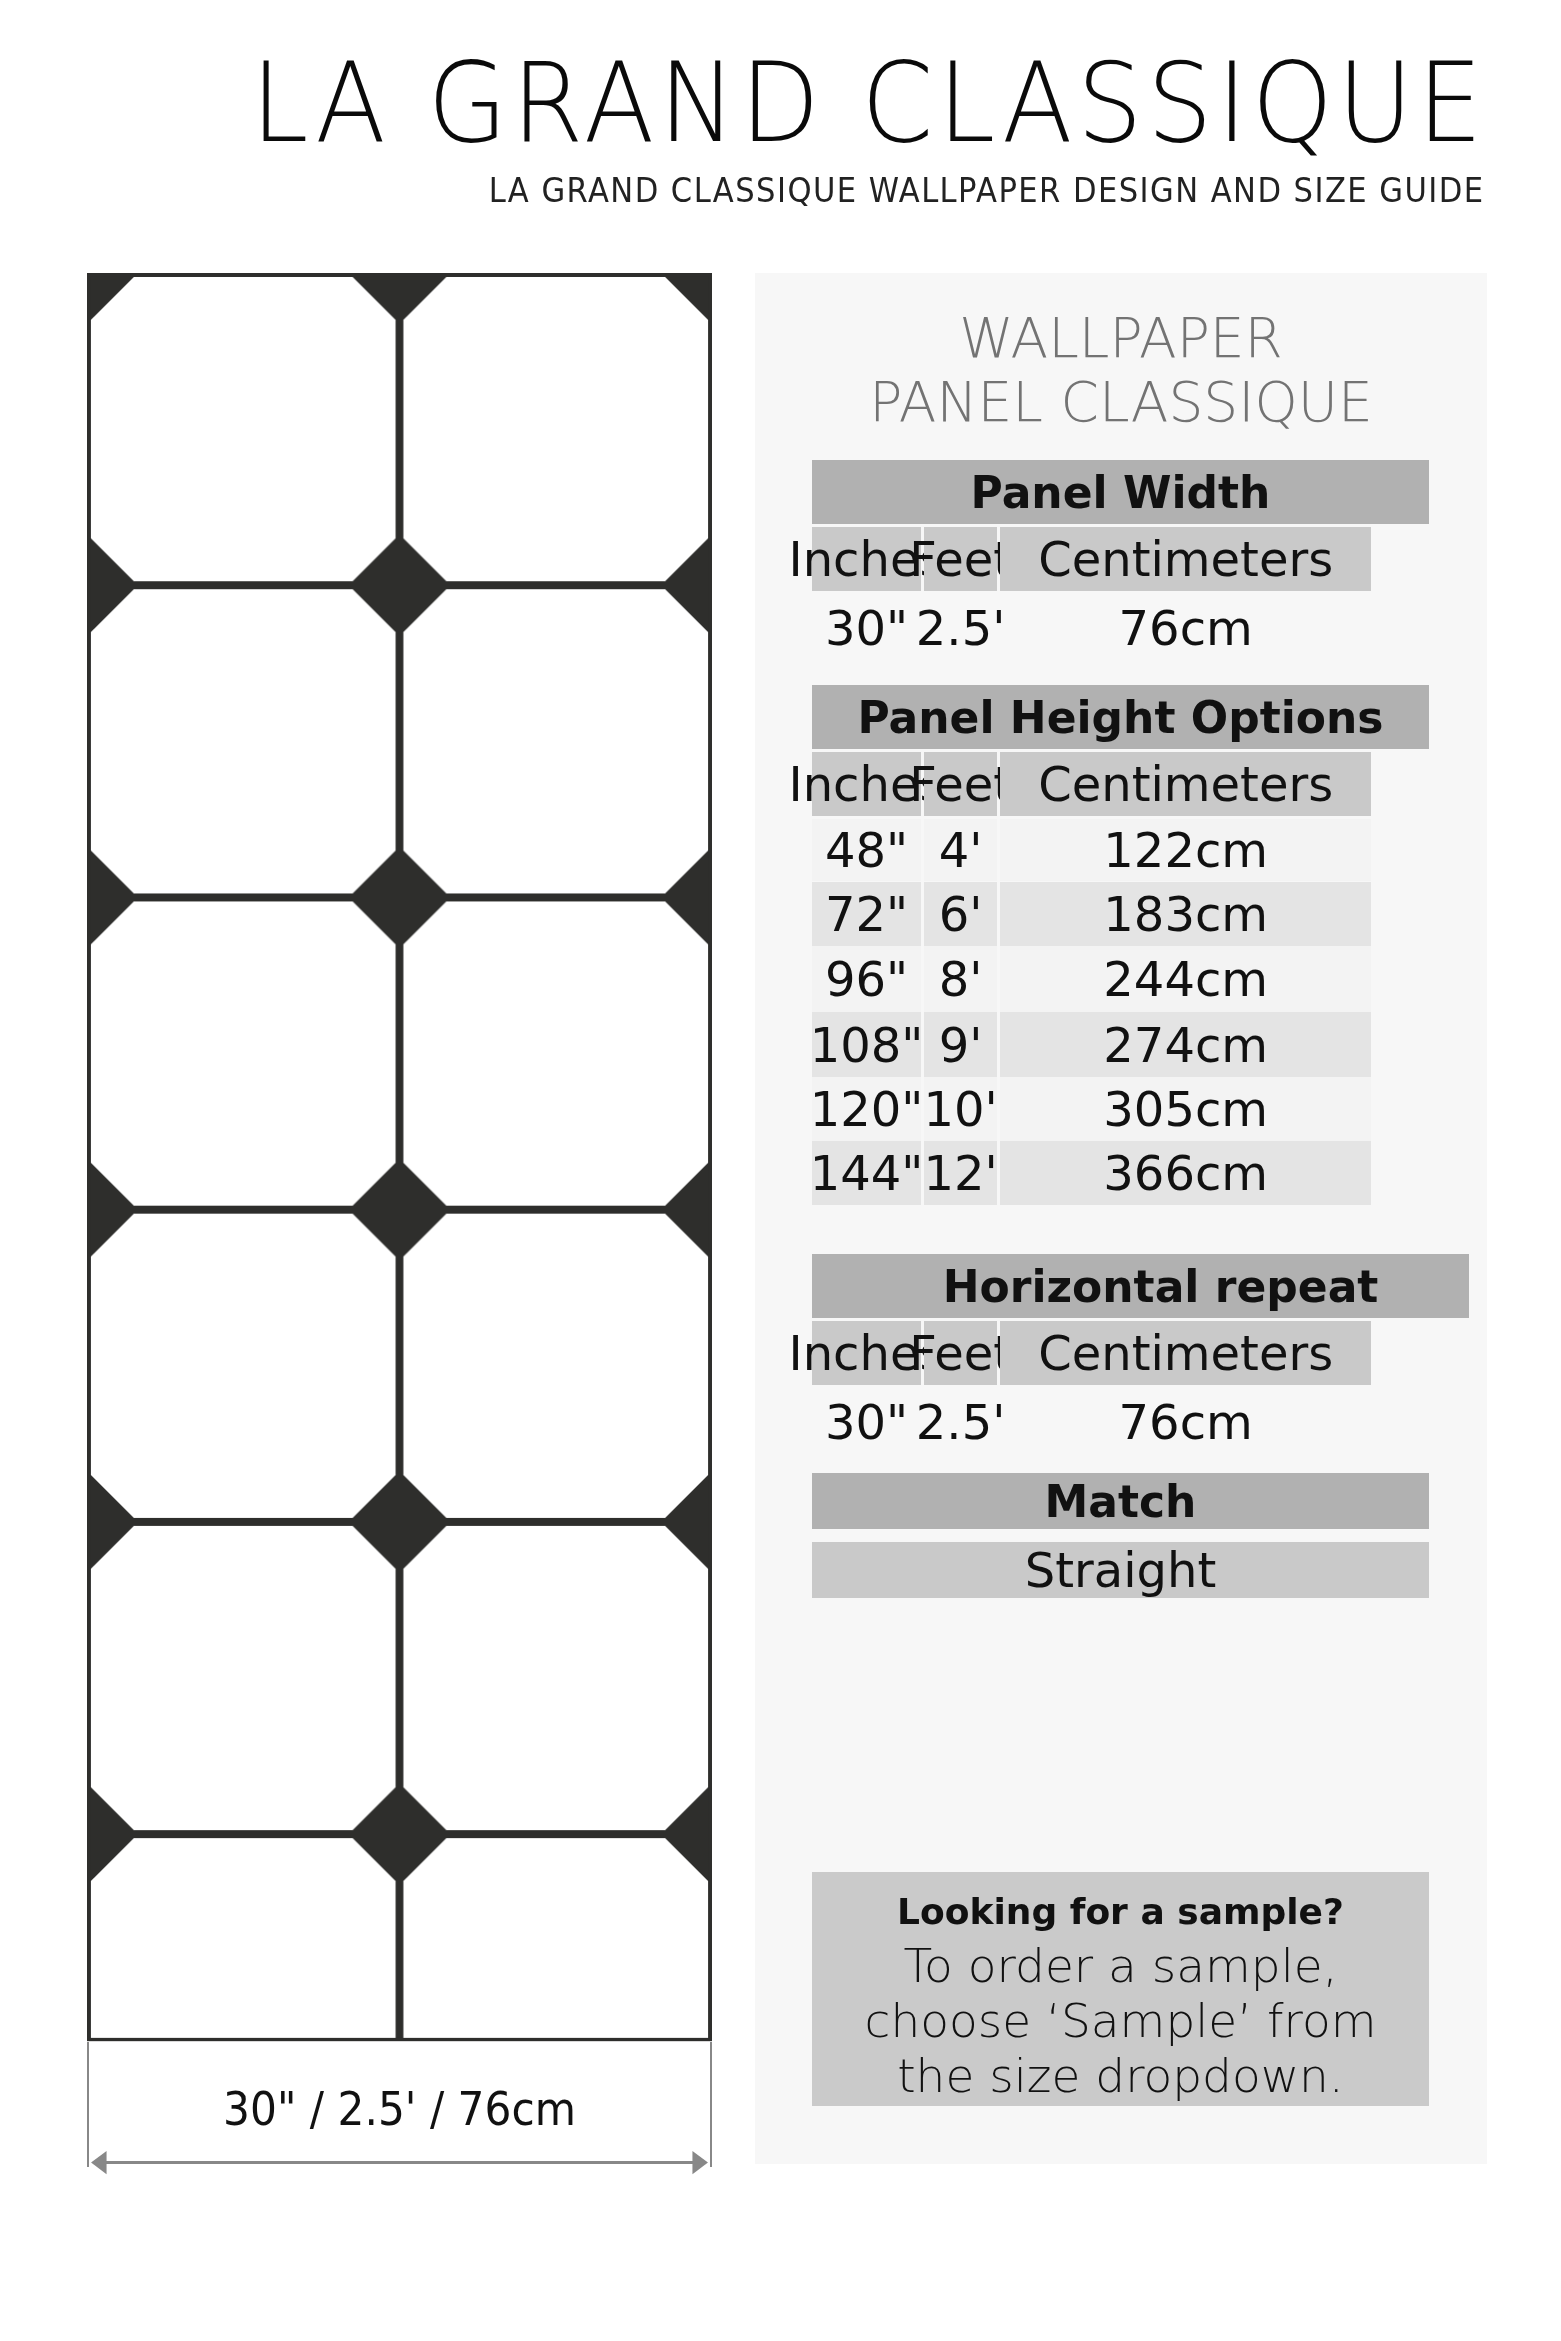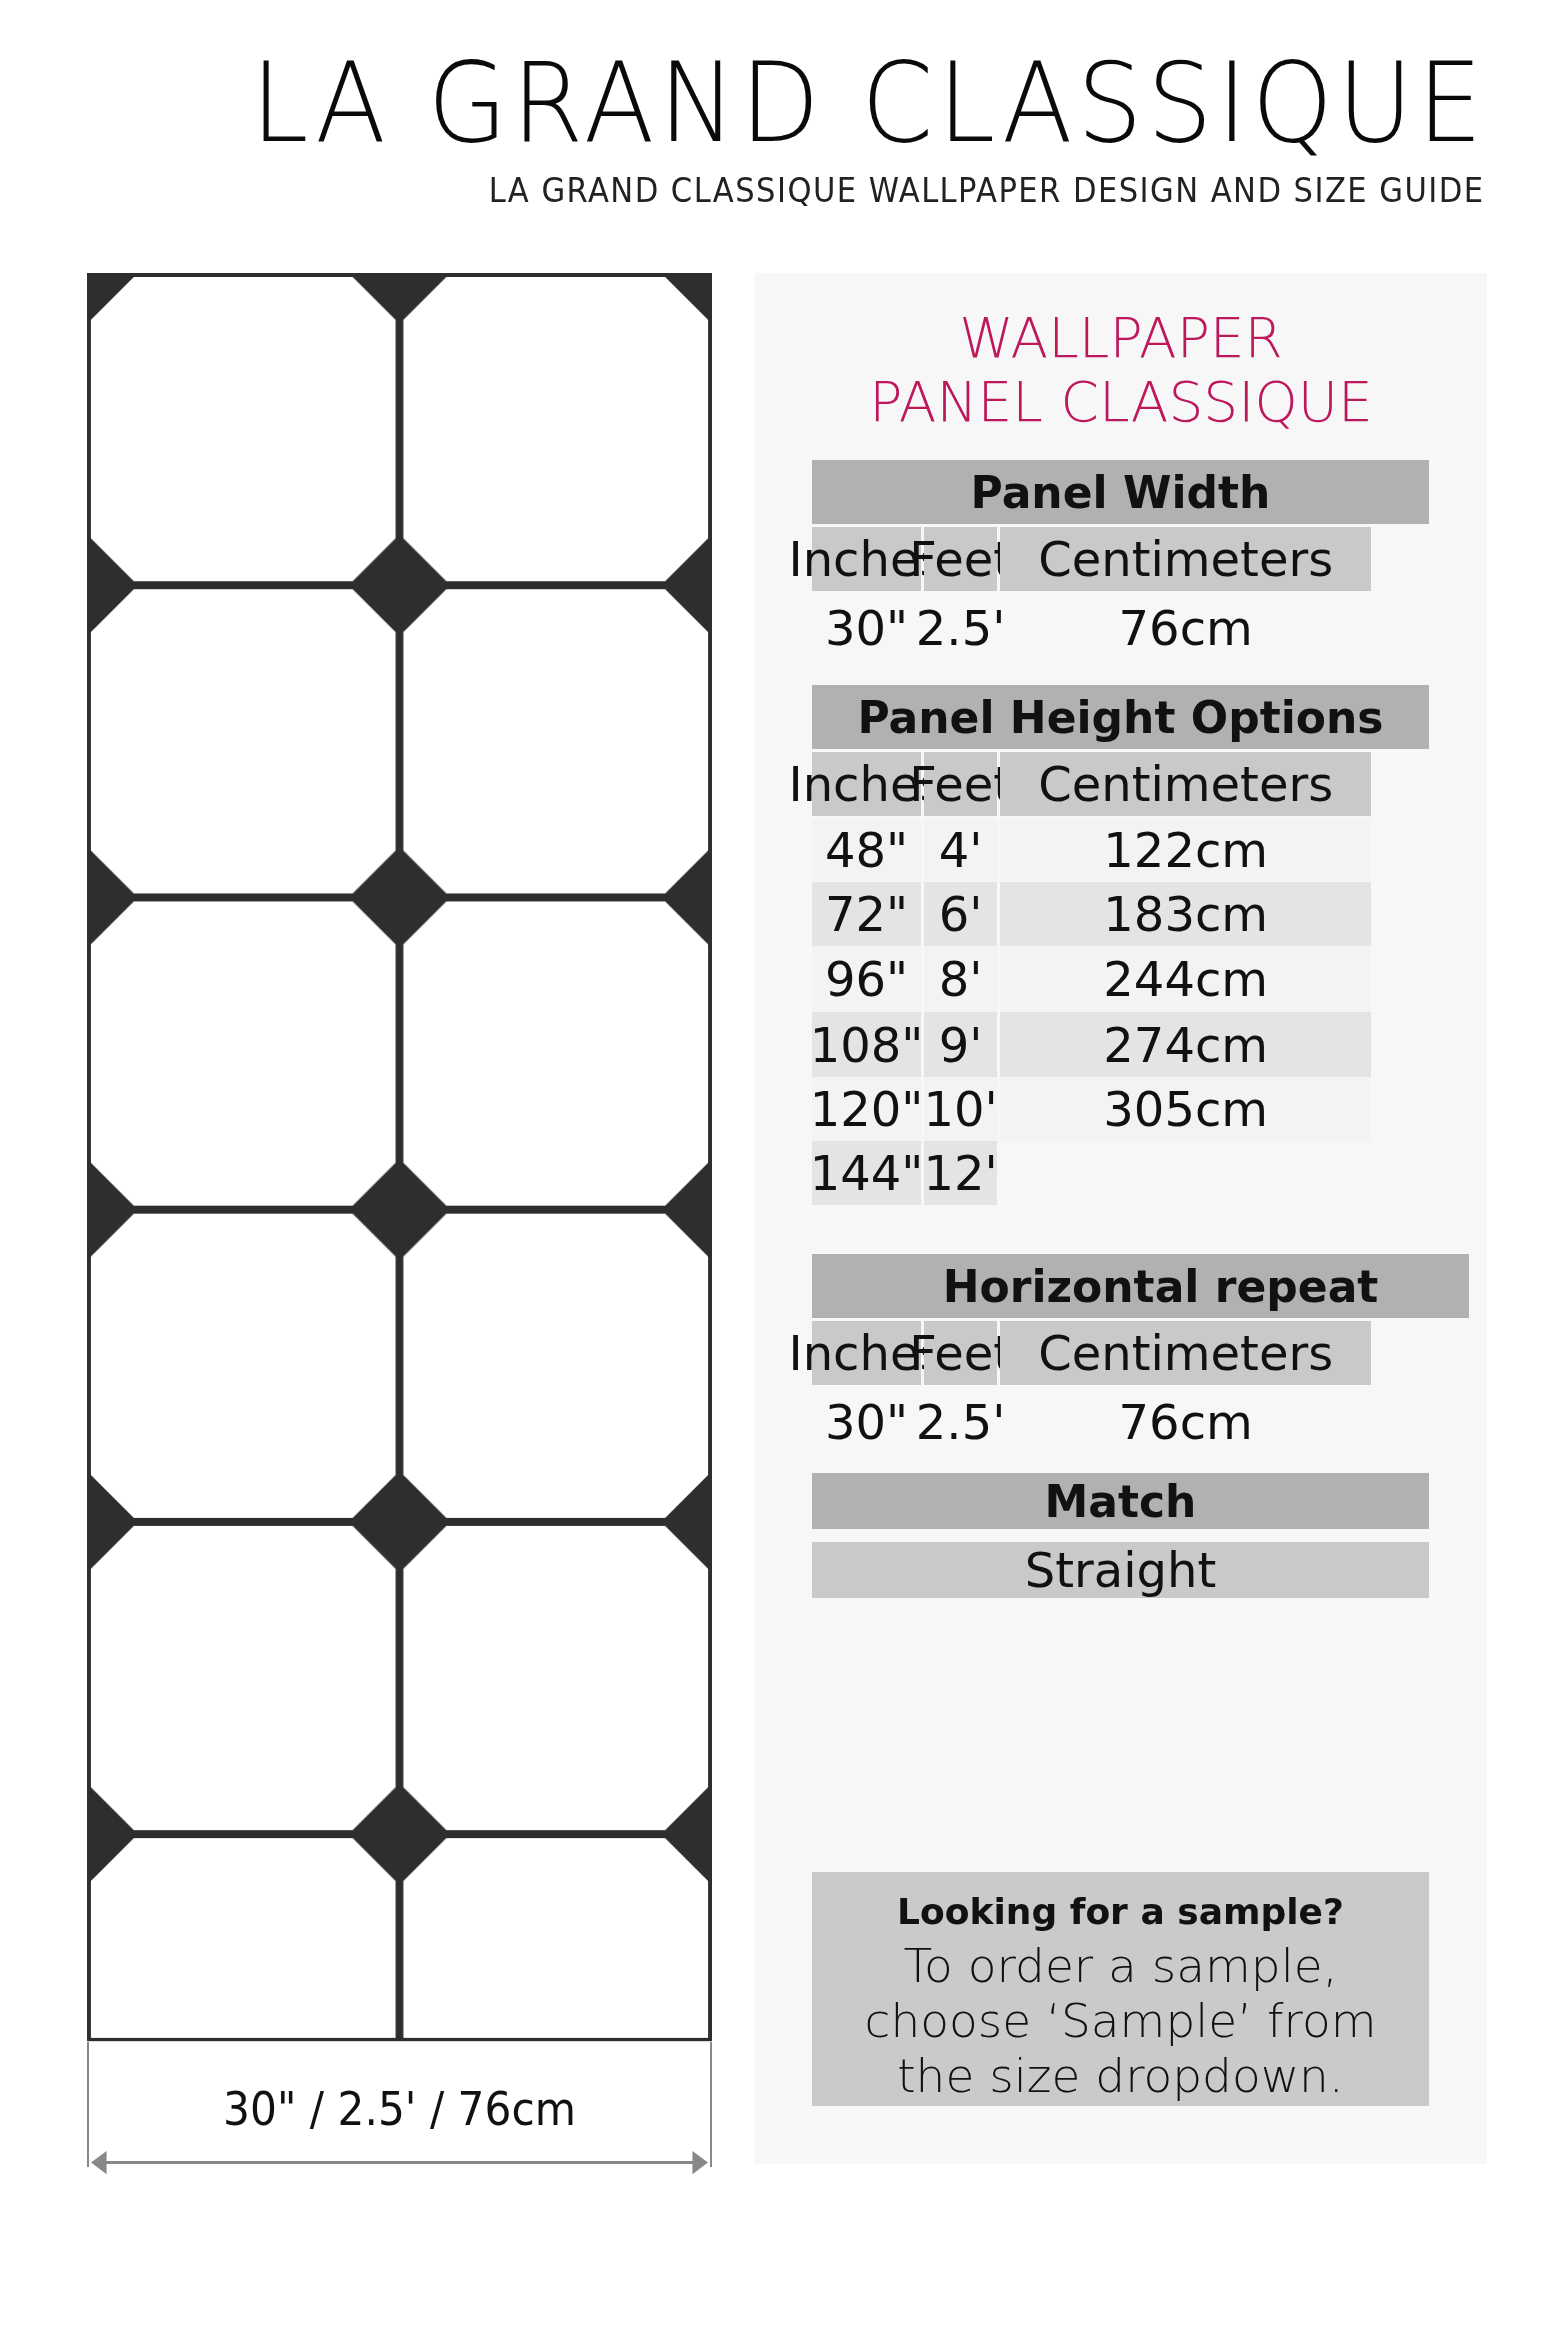--- a/index.html
+++ b/index.html
@@ -5,21 +5,21 @@
   html, body { margin:0; padding:0; background:#ffffff; }
   body { width:1561px; height:2342px; position:relative; overflow:hidden; font-family:"DejaVu Sans", sans-serif; color:#111; }
   .title { position:absolute; right:74px; top:47px; font-size:111px; font-weight:300; letter-spacing:4.7px; font-family:"DejaVu Sans", sans-serif; transform:scaleX(0.93); transform-origin:right top; line-height:1; color:#0a0a0a; }
   .subtitle { position:absolute; right:77px; top:173px; font-size:34px; letter-spacing:1.6px; transform:scaleX(0.9); transform-origin:right top; line-height:1; color:#222; }
   .pattern { position:absolute; left:87px; top:273px; width:625px; height:1768px; }
   .dim-area { position:absolute; left:87px; top:2041px; width:625px; height:125px; border-top:1.6px solid #d8d8d8; }
   .dim-label { position:absolute; left:0; right:0; top:39px; text-align:center; font-size:47px; color:#111; transform:scaleX(0.9); }
   .dim-arrow { position:absolute; left:0; top:105px; width:625px; height:31px; }
   .ext-line { position:absolute; width:2.3px; background:#888; top:0; height:125px; }
   .info-panel { position:absolute; left:755px; top:273px; width:732px; height:1891px; background:#f7f7f7; }
-  .panel-title { position:absolute; left:0; right:0; top:33px; text-align:center; font-size:55px; line-height:64px; color:#be185d; font-weight:300; }
+  .panel-title { position:absolute; left:0; right:0; top:33px; text-align:center; font-size:55px; line-height:64px; color:#737373; font-weight:300; }
   .tbl { position:absolute; left:57px; width:617px; }
   .hdr { position:absolute; left:0; width:617px; background:#b1b1b1; color:#111; font-weight:bold; text-align:center; font-size:44px; display:flex; align-items:center; justify-content:center; }
   .row { position:absolute; left:0; width:617px; display:flex; }
   .cell { display:flex; align-items:center; justify-content:center; font-size:48px; color:#111; }
   .c1 { width:109px; margin-right:3.1px; }
   .c2 { width:73px; margin-right:3.1px; }
   .c3 { width:371px; }
   .sub .cell { background:#c9c9c9; }
   .alt0 .cell { background:#f3f3f3; }
   .alt1 .cell { background:#e4e4e4; }
@@ -105,20 +105,21 @@
       <div class="cell c3">274cm</div>
     </div>
     <div class="row alt0" style="top:804px;height:64px;">
       <div class="cell c1">120"</div>
       <div class="cell c2">10'</div>
       <div class="cell c3">305cm</div>
     </div>
     <div class="row alt1" style="top:868px;height:64px;">
       <div class="cell c1">144"</div>
       <div class="cell c2">12'</div>
+      <div class="cell c3">366cm</div>
     </div>
   </div>
 
   <div class="tbl" style="top:0;">
     <div class="hdr" style="top:981px;height:64px;padding-left:40px;">Horizontal repeat</div>
     <div class="row sub" style="top:1048px;height:64px;">
       <div class="cell c1">Inches</div>
       <div class="cell c2">Feet</div>
       <div class="cell c3">Centimeters</div>
     </div>

